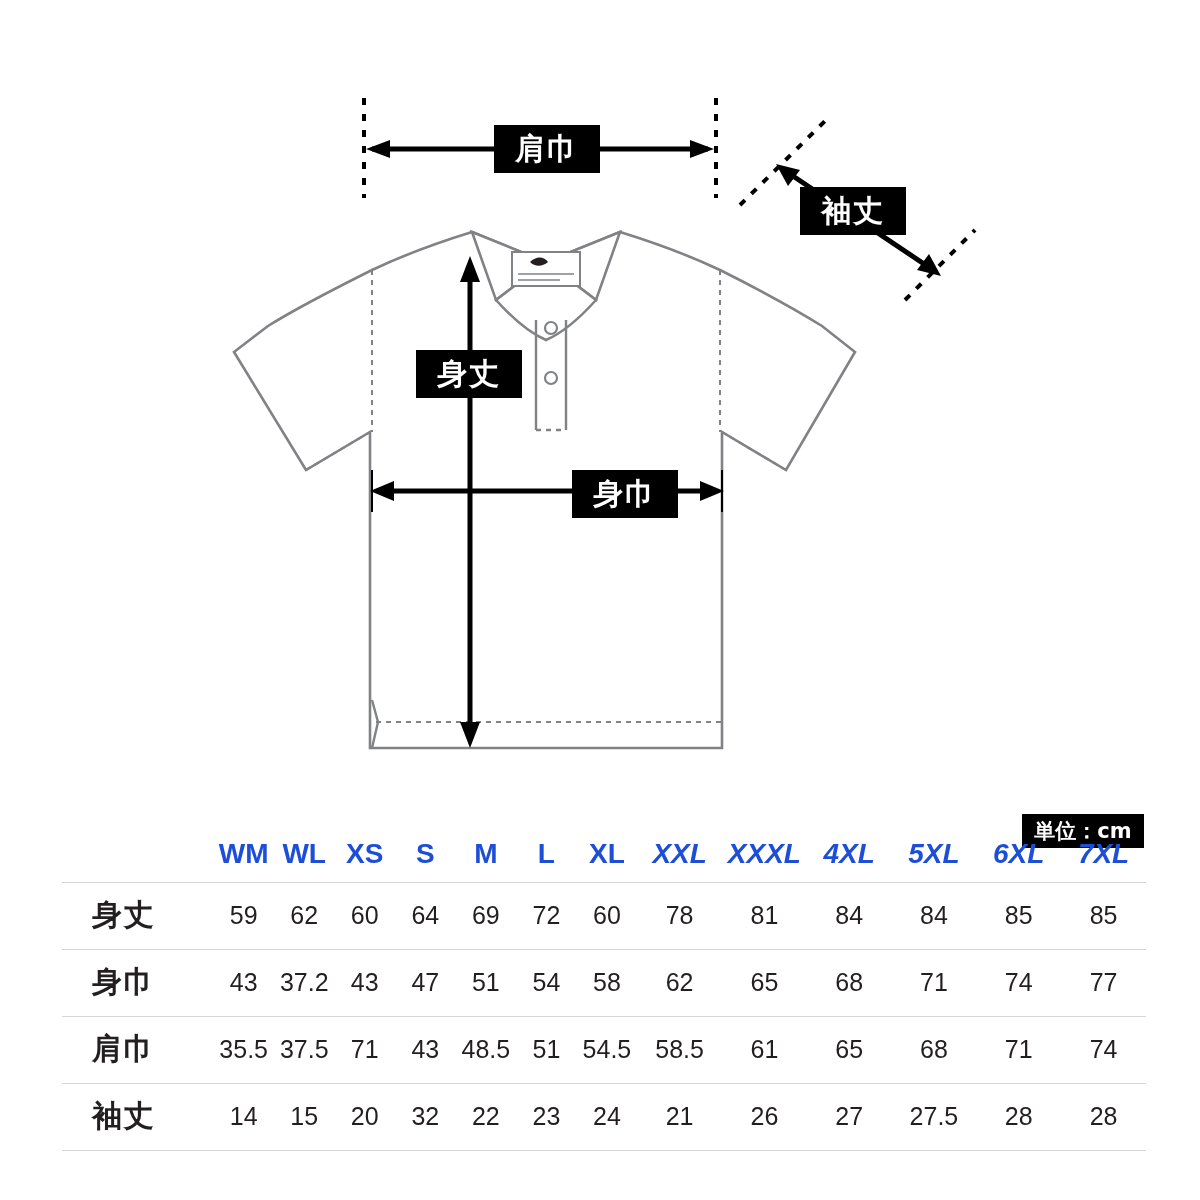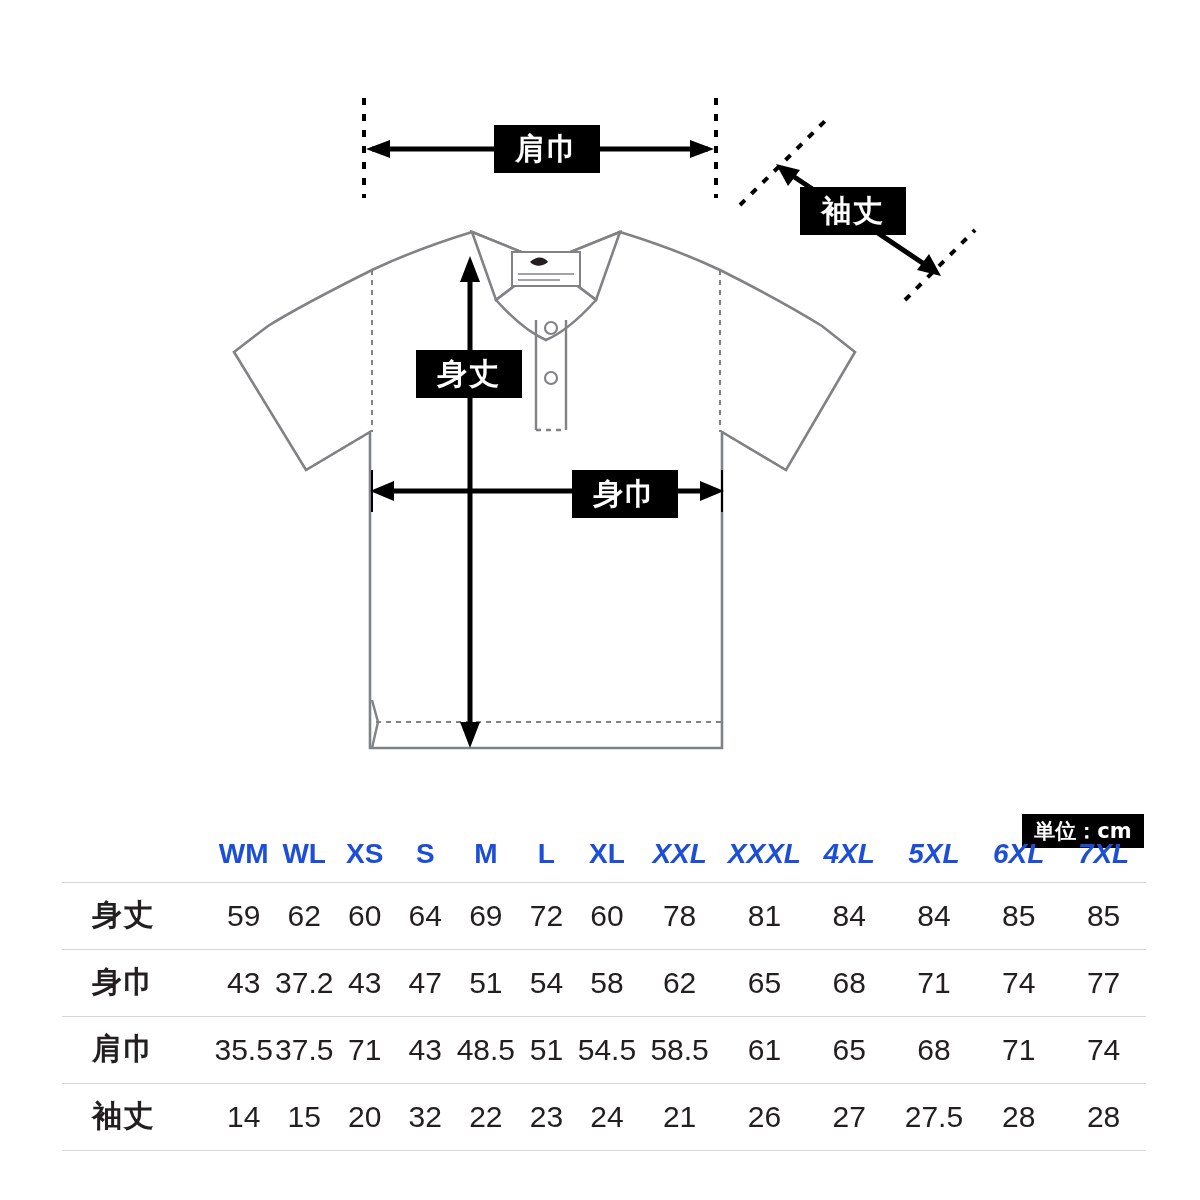--- a/index.html
+++ b/index.html
@@ -54,21 +54,21 @@
   #size-table thead th {
     font-size:28px;
     font-weight:bold;
     color:#1d4ed8;
     height:56px;
     border-bottom:1px solid #d6d6d6;
   }
   #size-table thead th.corner { border-bottom:1px solid #d6d6d6; }
   #size-table tbody td {
     height:67px;
-    font-size:30px;
+    font-size:25px;
     border-bottom:1px solid #d6d6d6;
     color:#231f20;
   }
   #size-table tbody tr:last-child td { border-bottom:1px solid #d6d6d6; }
   #size-table td.rowhead {
     font-size:30px;
     font-weight:bold;
     font-family:"DejaVu Sans", sans-serif;
     letter-spacing:0.05em;
     text-align:left;

